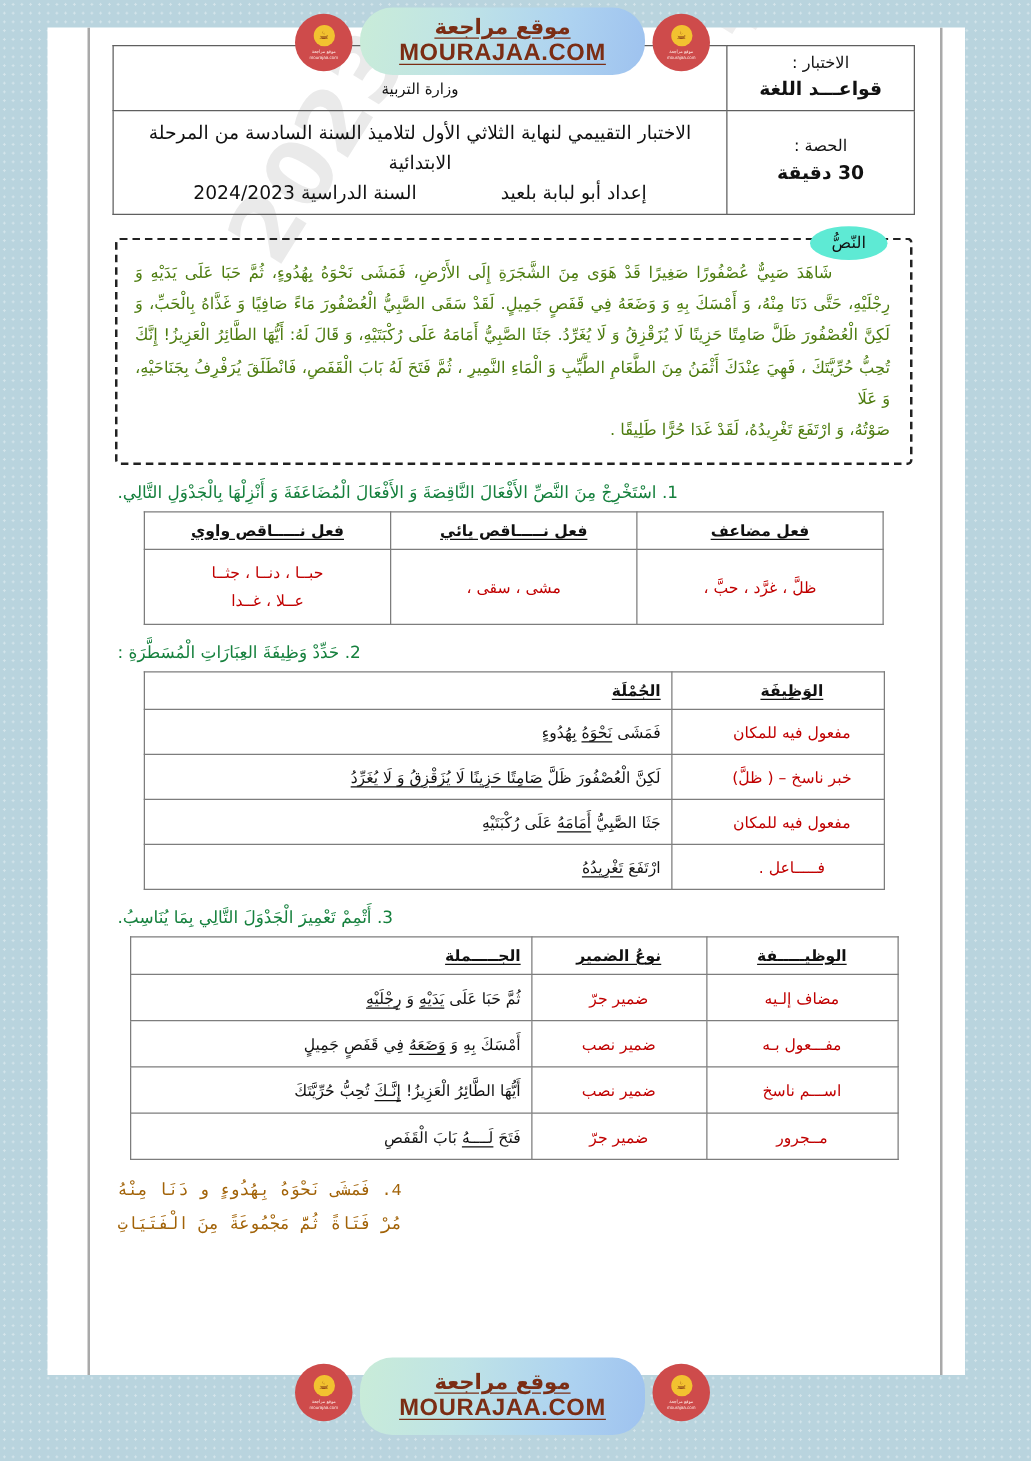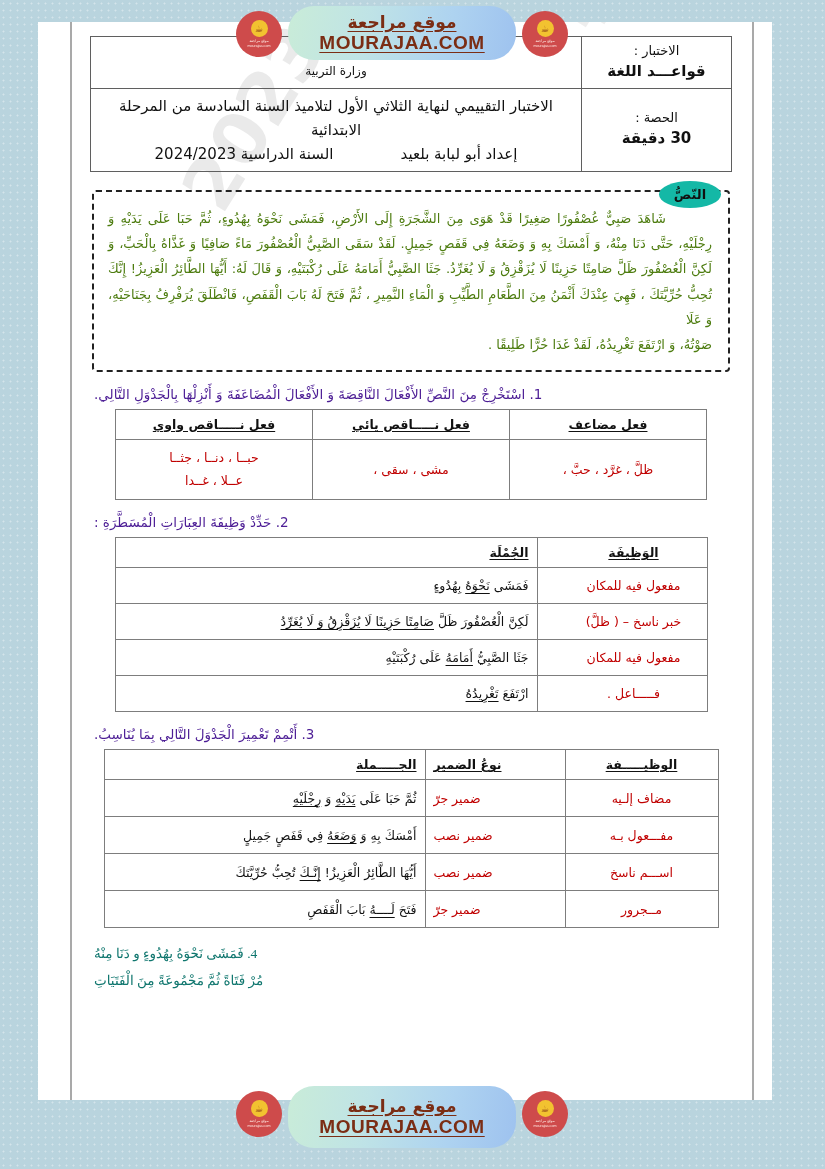--- a/index.html
+++ b/index.html
@@ -122,38 +122,38 @@
     text-align: justify;
     color: #4d7c0f;
     font-family: "DejaVu Sans", "Liberation Serif", serif;
   }
   .passage p { text-indent: 46px; }
   .passage .last-line { display: block; text-align: right; padding-left: 8px; }
 
   .nass-badge {
     position: absolute;
     top: -9px;
-    right: 9px;
+    right: 20px;
     width: 62px;
     height: 27px;
     border-radius: 50%;
-    background: #14b8a6;
+    background: #5eead4;
     color: #111;
     font-size: 13px;
-    font-weight: bold;
+    font-weight: normal;
     display: flex;
     align-items: center;
     justify-content: center;
     z-index: 4;
   }
 
   
   .question {
     font-size: 13.5px;
-    color: #4c1d95;
+    color: #15803d;
     margin: 14px 4px 7px 4px;
     text-align: left;
     direction: rtl;
     font-family: "DejaVu Sans", "Liberation Serif", serif;
   }
   .question .qnum { font-weight: normal; }
 
   
   table.ans {
     border-collapse: collapse;
@@ -188,33 +188,33 @@
   
   table.t2 { width: 592px; }
   table.t2 .col-func { width: 170px; text-align: center; padding-left: 31px; }
   table.t2 .col-sent { width: 422px; text-align: right; }
   table.t2 td { height: 36px; }
   table.t2 .u { text-decoration: underline; text-underline-offset: 3px; }
 
   
   table.t3 { width: 614px; }
   table.t3 .col-func { width: 153px; text-align: center; }
-  table.t3 .col-type { width: 140px; text-align: left; }
+  table.t3 .col-type { width: 140px; text-align: center; }
   table.t3 .col-sent { width: 321px; text-align: right; }
   table.t3 td { height: 37px; }
   table.t3 .u { text-decoration: underline; text-underline-offset: 3px; }
 
   .q4-block {
     font-size: 13.5px;
-    color: #0f766e;
+    color: #a16207;
     margin: 12px 4px 0 4px;
     line-height: 2.0;
     direction: rtl;
     text-align: left;
-    font-family: Liberation Serif, serif;
+    font-family: Liberation Mono, monospace;
   }
 
   
   .banner {
     position: absolute;
     z-index: 40;
     display: flex;
     align-items: center;
     justify-content: center;
     pointer-events: none;

